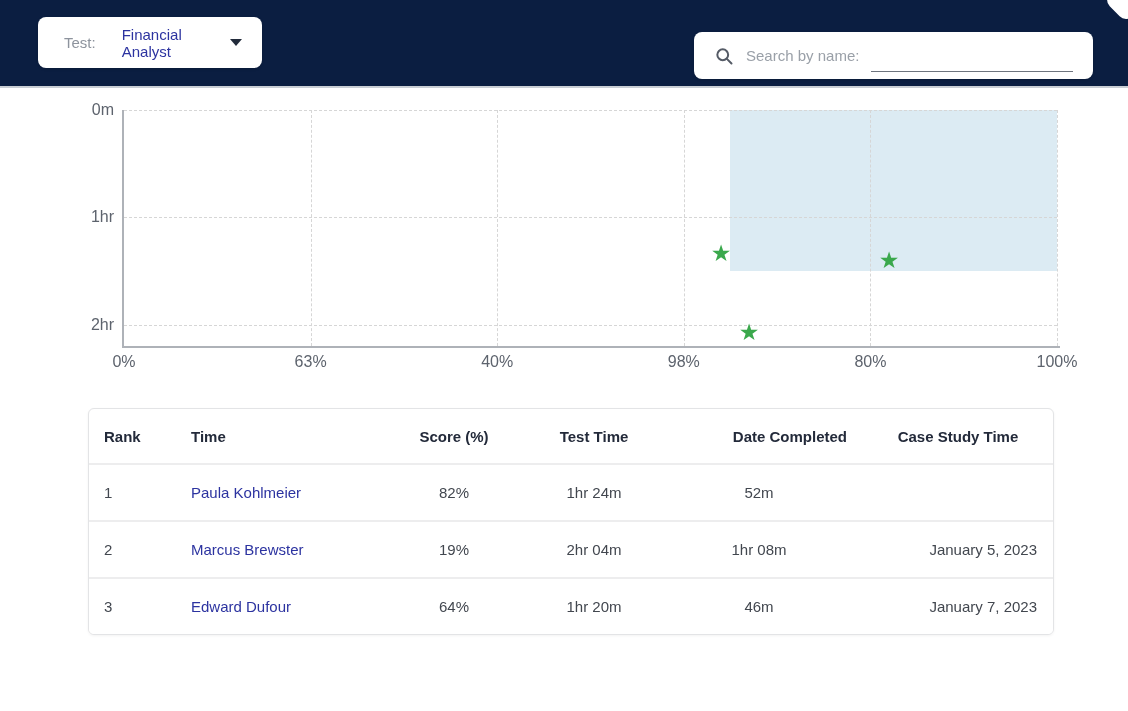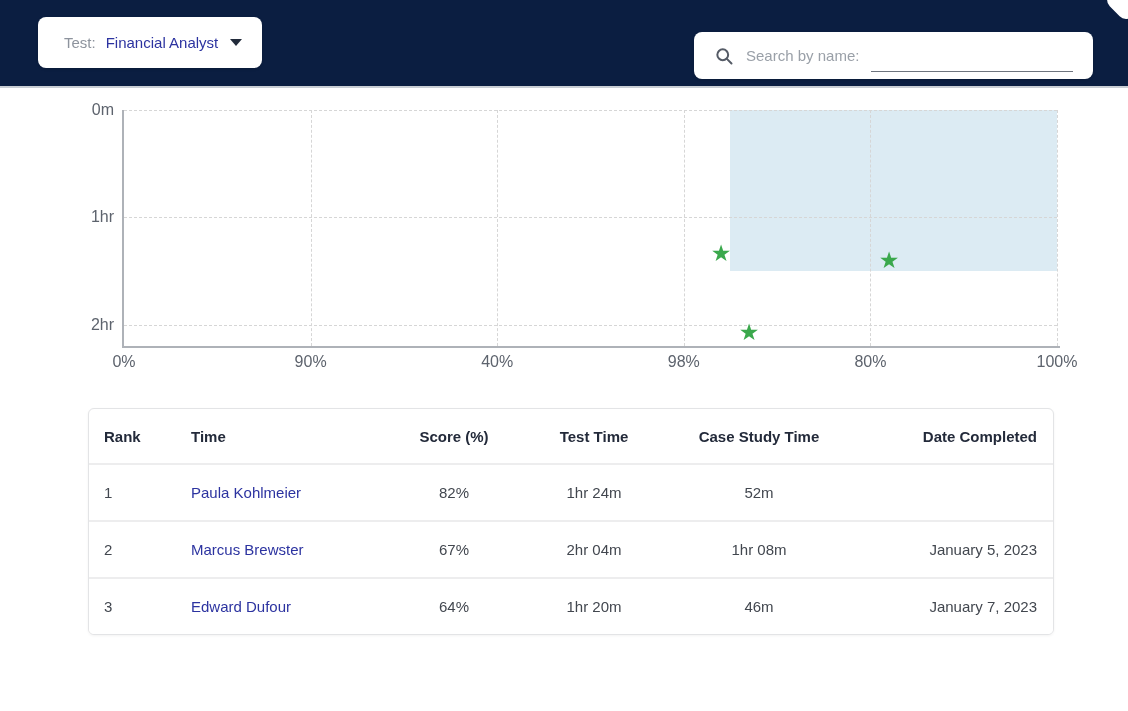--- a/index.html
+++ b/index.html
@@ -4,21 +4,21 @@
 <style>
   html,body{margin:0;padding:0;background:#ffffff;}
   .screen{position:relative;width:1128px;height:711px;overflow:hidden;background:#ffffff;
           font-family:"Liberation Sans",sans-serif;}
 
   
   .appbar{position:absolute;top:0;left:0;width:1128px;height:88px;
           background:var(--header-bg,#0b1e41);border-bottom:2px solid #c9ced4;box-sizing:border-box;}
   .dropdown{position:absolute;left:38px;top:17px;width:224px;height:51px;background:#fff;
             border-radius:8px;display:flex;align-items:center;padding:0 20px 0 26px;
-            box-sizing:border-box;cursor:pointer;box-shadow:0 1px 3px rgba(0,0,0,.15);}
+            box-sizing:border-box;cursor:pointer;box-shadow:0 1px 3px rgba(0,0,0,.15);gap:16px;}
   .dropdown .lbl{color:#8d939d;font-size:15px;}
   .dropdown .val{color:var(--link,#2c33a0);font-size:15px;font-weight:500;margin-left:10px;flex:1;}
   .caret{width:0;height:0;border-left:6px solid transparent;border-right:6px solid transparent;
          border-top:7px solid #222b3b;margin-left:6px;}
   .searchbox{position:absolute;left:694px;top:32px;width:399px;height:47px;background:#fff;
              border-radius:8px;display:flex;align-items:center;padding:0 20px;box-sizing:border-box;
              box-shadow:0 1px 3px rgba(0,0,0,.15);}
   .searchbox .lbl{color:#9aa0a8;font-size:15px;margin:0 12px 0 12px;white-space:nowrap;}
   .searchbox input{flex:1;border:none;outline:none;border-bottom:1px solid #6e747e;height:22px;
                    font-size:15px;color:#333;background:transparent;min-width:40px;margin-bottom:-8px;}
@@ -94,49 +94,49 @@
         <div class="vgrid" style="left: 80%;"></div>
         <div class="vgrid" style="left: 100%;"></div>
         <span class="star" style="color: rgb(58, 168, 76); left: 82%; top: 63.6364%;">★</span>
         <span class="star" style="color: rgb(58, 168, 76); left: 67%; top: 93.9394%;">★</span>
         <span class="star" style="color: rgb(58, 168, 76); left: 64%; top: 60.6061%;">★</span>
       </div>
     <div class="yaxis"></div>
     <div class="xaxis"></div>
     <div class="xlabels" id="xlabels">
         <div class="xlab" style="left: 0%;">0%</div>
-        <div class="xlab" style="left: 20%;">90%</div>
+        <div class="xlab" style="left: 20%;">63%</div>
         <div class="xlab" style="left: 40%;">40%</div>
         <div class="xlab" style="left: 60%;">98%</div>
         <div class="xlab" style="left: 80%;">80%</div>
         <div class="xlab" style="left: 100%;">100%</div>
       </div>
   </section>
 
   <section class="tablecard">
     <div class="thead" id="thead">
         <div class="cell c0">Rank</div>
         <div class="cell c1">Time</div>
         <div class="cell c2">Score (%)</div>
         <div class="cell c3">Test Time</div>
+        <div class="cell c5">Date Completed</div>
         <div class="cell c4">Case Study Time</div>
-        <div class="cell c5">Date Completed</div>
       </div>
     <div id="tbody">
         <div class="trow">
           <div class="cell c0">1</div>
           <div class="cell c1 name-link">Paula Kohlmeier</div>
           <div class="cell c2">82%</div>
           <div class="cell c3">1hr 24m</div>
           <div class="cell c4">52m</div>
         </div>
         <div class="trow">
           <div class="cell c0">2</div>
           <div class="cell c1 name-link">Marcus Brewster</div>
-          <div class="cell c2">67%</div>
+          <div class="cell c2">19%</div>
           <div class="cell c3">2hr 04m</div>
           <div class="cell c4">1hr 08m</div>
           <div class="cell c5">January 5, 2023</div>
         </div>
         <div class="trow">
           <div class="cell c0">3</div>
           <div class="cell c1 name-link">Edward Dufour</div>
           <div class="cell c2">64%</div>
           <div class="cell c3">1hr 20m</div>
           <div class="cell c4">46m</div>

